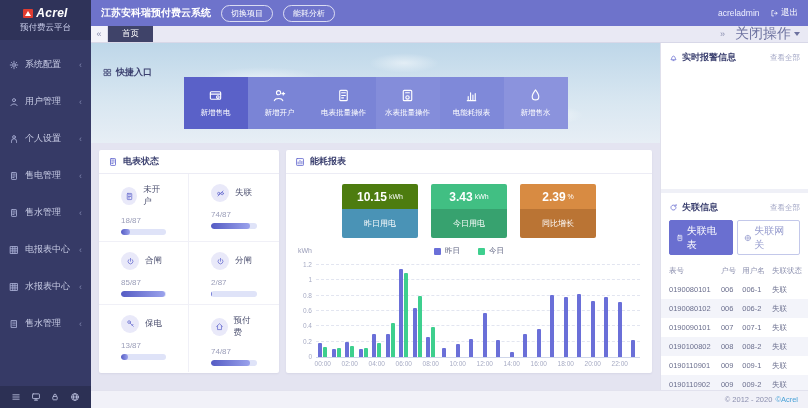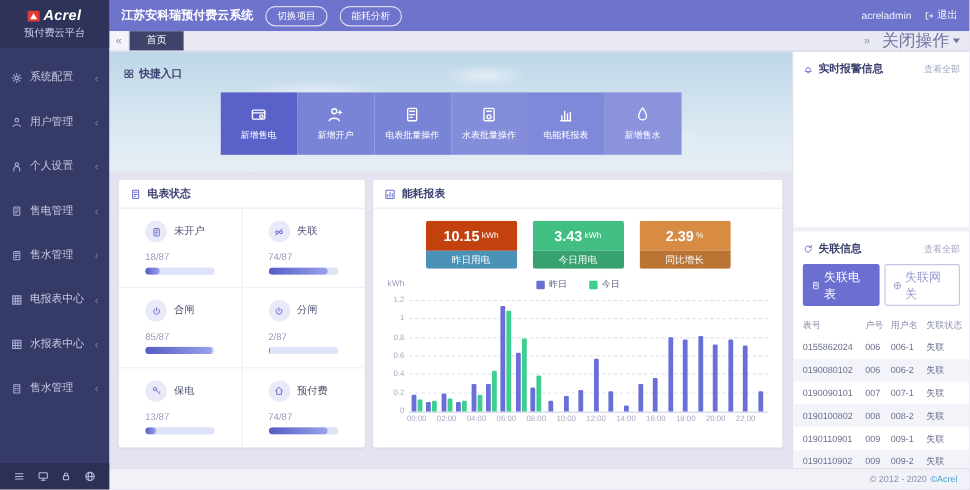--- a/index.html
+++ b/index.html
@@ -49,30 +49,30 @@
   .caret{width:0;height:0;border-left:3px solid transparent;border-right:3px solid transparent;
     border-top:4px solid #6d72a0;display:inline-block;}
 
   
   #content{position:absolute;left:91px;top:43px;width:569px;bottom:18px;background:#e4e4f1;}
   #hero{height:100px;position:relative;background:
     radial-gradient(70px 16px at 78% 72%,rgba(255,255,255,.75),transparent 70%),
     radial-gradient(90px 20px at 30% 38%,rgba(255,255,255,.55),transparent 70%),
     radial-gradient(50px 14px at 55% 20%,rgba(255,255,255,.5),transparent 70%),
     linear-gradient(180deg,#bed7e9 0%,#d9e7f1 60%,#e7eef5 100%);}
-  #quick-title{position:absolute;top:12px;left:12px;color:#3c4170;font-size:9px;font-weight:bold;
+  #quick-title{position:absolute;top:23px;left:12px;color:#3c4170;font-size:9px;font-weight:bold;
     display:flex;align-items:center;gap:4px;}
   #quick-buttons{position:absolute;top:34px;left:50%;transform:translateX(-50%);display:flex;}
   .quick-btn{width:64px;height:52px;display:flex;flex-direction:column;align-items:center;
     justify-content:center;gap:5px;color:#fff;font-size:7.5px;cursor:pointer;}
   .quick-btn .ic{font-size:15px;stroke-width:1.2;}
 
   #cards-row{display:flex;gap:7px;padding:7px 8px 0;}
   .card{background:#fff;border-radius:2px;box-shadow:0 1px 2px rgba(60,64,112,.08);height:223px;}
-  #card-status{width:205px;flex:0 0 auto;}
+  #card-status{width:180px;flex:0 0 auto;}
   #card-energy{flex:1;min-width:0;}
   .card-head{height:24px;border-bottom:1px solid #ececf5;display:flex;align-items:center;
     padding:0 9px;gap:5px;font-size:9px;font-weight:bold;color:#3c4170;}
   .card-head .ic{color:#6a6fd0;font-size:10px;}
 
   
   #status-grid{display:grid;grid-template-columns:1fr 1fr;height:198px;}
   .status-cell{padding:10px 22px 6px;border-right:1px solid #f0f0f7;border-bottom:1px solid #f0f0f7;}
   .status-cell:nth-child(2n){border-right:none;}
   .status-cell:nth-child(5),.status-cell:nth-child(6){border-bottom:none;}
@@ -83,21 +83,21 @@
   .status-value{font-size:8px;color:#9a9db8;margin:8px 0 4px;}
   .status-track{height:6px;border-radius:3px;background:#dfe3f8;overflow:hidden;}
   .status-fill{height:100%;border-radius:3px;background:linear-gradient(90deg,#555cc4,#9aa2ec);}
 
   
   #stats-row{display:flex;justify-content:center;gap:13px;margin-top:10px;}
   .stat{width:76px;text-align:center;color:#fff;border-radius:2px;overflow:hidden;}
   .stat-top{height:25px;display:flex;align-items:center;justify-content:center;gap:2px;}
   .stat-value{font-size:12px;font-weight:bold;}
   .stat-unit{font-size:7px;}
-  .stat-band{height:15px;font-size:8px;display:flex;align-items:center;justify-content:center;}
+  .stat-band{height:29px;font-size:8px;display:flex;align-items:center;justify-content:center;}
   #chart-wrap{position:relative;margin:8px 10px 0 10px;}
   #chart-topline{position:relative;height:12px;}
   #ylabel-unit{position:absolute;left:2px;top:1px;font-size:7px;color:#9a9db8;}
   #legend{display:flex;justify-content:center;gap:18px;}
   .legend-item{display:flex;align-items:center;gap:4px;font-size:7.5px;color:#555a7a;}
   .legend-sq{width:7px;height:7px;border-radius:1px;display:inline-block;}
   #plot{position:relative;height:92px;margin:8px 2px 0 20px;border-bottom:1px solid #cfd6ea;}
   .gridline{position:absolute;left:0;right:0;border-top:1px dashed #e2e5f0;}
   .ytick{position:absolute;left:-20px;width:16px;text-align:right;font-size:6.5px;color:#a7abc4;}
   #bars{position:absolute;left:0;right:0;top:0;bottom:0;display:flex;align-items:flex-end;}
@@ -411,21 +411,21 @@
     <div class="card" id="card-energy">
       <div class="card-head">
         <svg class="ic" viewBox="0 0 16 16">
             <rect x="2.5" y="2.5" width="11" height="11" rx="1"></rect>
             <path d="M5 11V8M8 11V5.5M11 11V7"></path>
           </svg>
         <span>能耗报表</span>
       </div>
       <div id="stats-row">
           <div class="stat">
-            <div class="stat-top" style="background:#c2410c">
+            <div class="stat-top" style="background:#4d7c0f">
               <span class="stat-value">10.15</span>
               <span class="stat-unit">kWh</span>
             </div>
             <div class="stat-band" style="background:#4a93b6">昨日用电</div>
           </div>
           <div class="stat">
             <div class="stat-top" style="background:#41bf83">
               <span class="stat-value">3.43</span>
               <span class="stat-unit">kWh</span>
             </div>
@@ -602,21 +602,21 @@
       <thead>
           <tr id="offline-thead-row">
             <th>表号</th>
             <th>户号</th>
             <th>用户名</th>
             <th>失联状态</th>
           </tr>
         </thead>
       <tbody id="offline-tbody">
           <tr>
-            <td>0155862024</td>
+            <td>0190080101</td>
             <td>006</td>
             <td>006-1</td>
             <td>失联</td>
           </tr>
           <tr>
             <td>0190080102</td>
             <td>006</td>
             <td>006-2</td>
             <td>失联</td>
           </tr>

